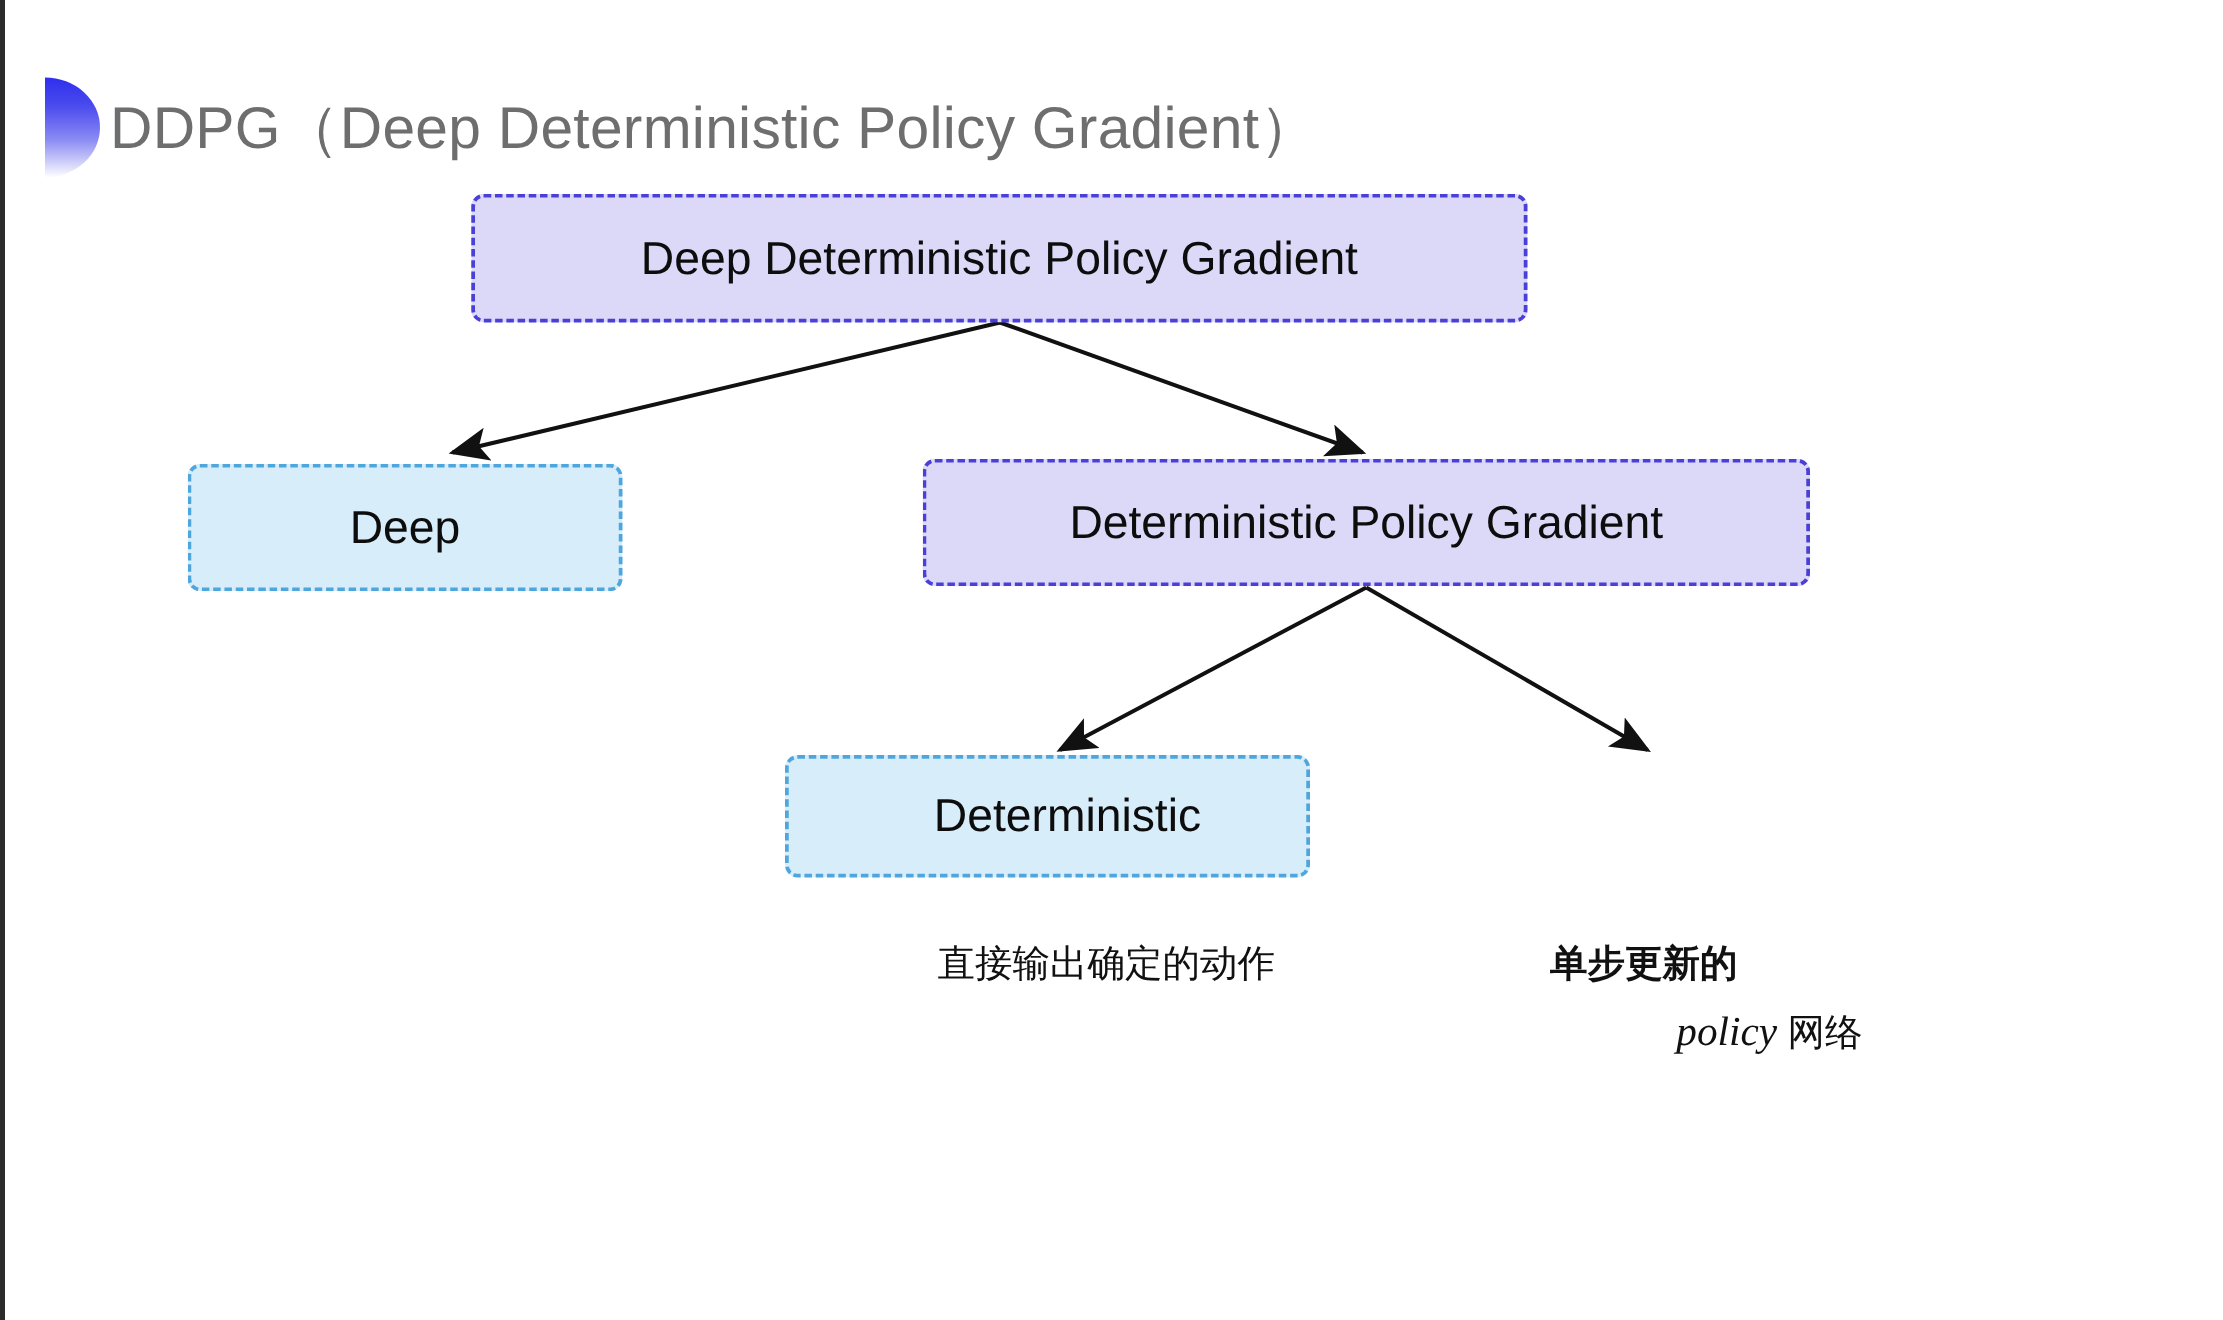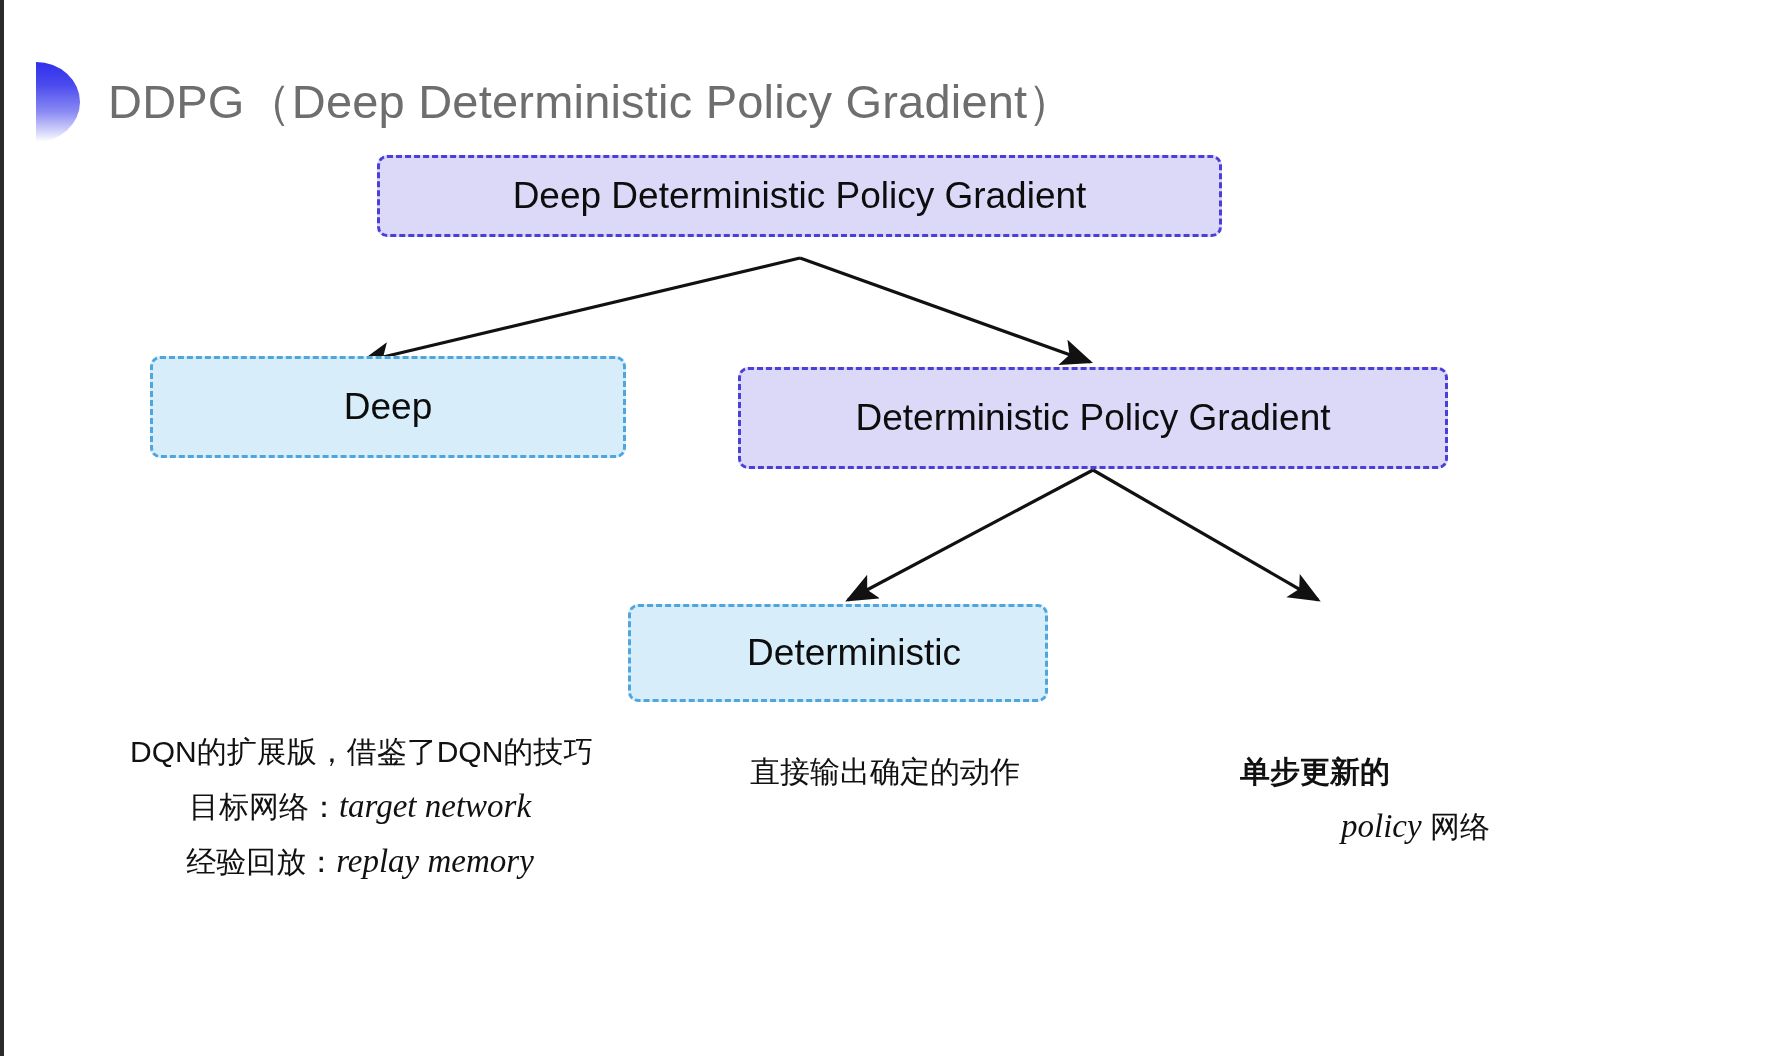--- a/index.html
+++ b/index.html
@@ -30,21 +30,21 @@
     width: 44px;
     height: 80px;
     border-top-right-radius: 44px 40px;
     border-bottom-right-radius: 44px 40px;
     border-top-left-radius: 0;
     border-bottom-left-radius: 0;
     background: linear-gradient(180deg, #2f2fee 0%, #4a4aee 28%, #8a8af4 62%, #d8d8fb 88%, #ffffff 100%);
   }
   #page-title {
     position: absolute;
-    left: 108px;
+    left: 88px;
     top: 62px;
     font-size: 47px;
     line-height: 80px;
     color: #6e6e6e;
     white-space: nowrap;
     letter-spacing: 0.2px;
   }
 
   
   .node {
@@ -64,27 +64,27 @@
     border-color: #4a3fd6;
   }
   .node-blue {
     background: #d7eefa;
     border-color: #4fa6dc;
   }
   .node-label { white-space: nowrap; }
 
   #node-root {
     left: 377px; top: 155px;
-    width: 845px; height: 82px;
+    width: 845px; height: 103px;
   }
   #node-root .node-label { font-size: 37px; }
 
   #node-deep {
-    left: 150px; top: 356px;
-    width: 476px; height: 102px;
+    left: 150px; top: 371px;
+    width: 348px; height: 102px;
   }
   #node-deep .node-label { font-size: 37px; }
 
   #node-dpg {
     left: 738px; top: 367px;
     width: 710px; height: 102px;
   }
   #node-dpg .node-label { font-size: 37px; }
 
   #node-deterministic {
@@ -185,25 +185,20 @@
 
   <div class="node node-purple" id="node-dpg">
     <span class="node-label">Deterministic Policy Gradient</span>
   </div>
 
   <div class="node node-blue" id="node-deterministic">
     <span class="node-label">Deterministic</span>
   </div>
 
 
-  <div class="caption" id="caption-deep">
-    <span class="line-1">DQN的扩展版，借鉴了DQN的技巧</span>
-    <span class="line-2"><span>目标网络：</span><span class="math">target network</span></span>
-    <span class="line-3"><span>经验回放：</span><span class="math">replay memory</span></span>
-  </div>
 
   <div class="caption" id="caption-deterministic">
     <span class="line-1">直接输出确定的动作</span>
   </div>
 
   <div class="caption" id="caption-policy-gradient">
     <span class="line-1">单步更新的</span>
     <span class="line-2"><span class="math">policy</span><span> 网络</span></span>
   </div>
 

